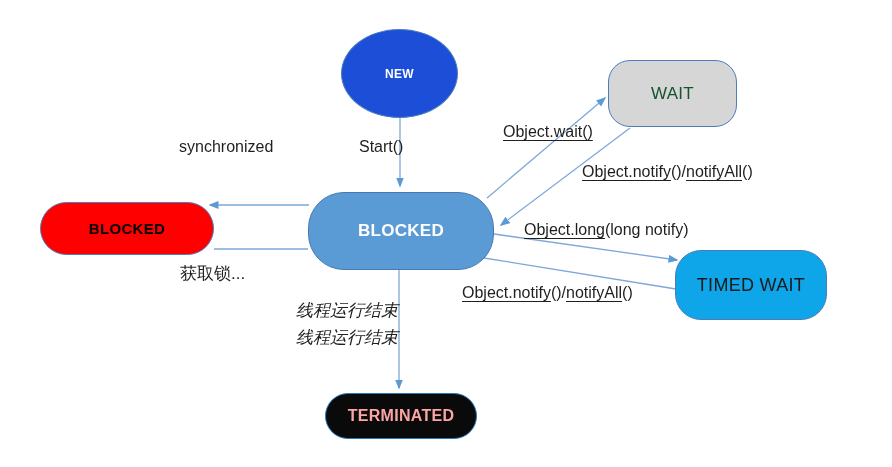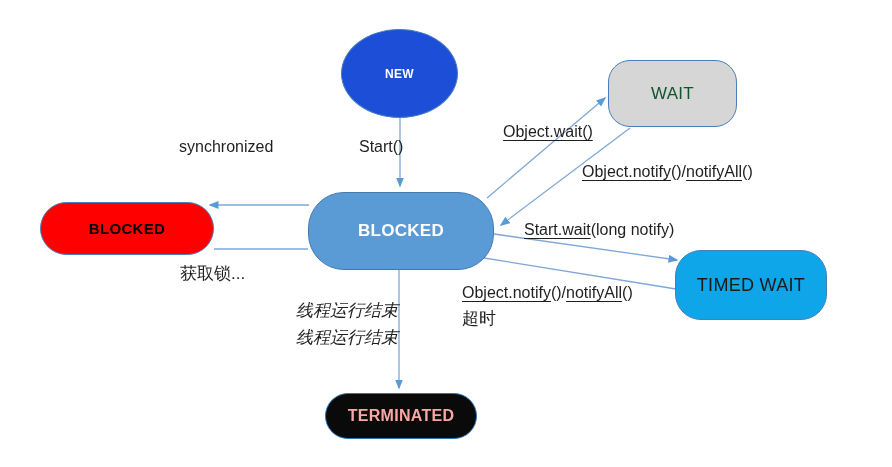--- a/index.html
+++ b/index.html
@@ -127,26 +127,25 @@
 
   <div class="lbl" style="left:503px;top:123px;">
     <span class="sq">Object.wait()</span>
   </div>
 
   <div class="lbl" style="left:582px;top:163px;">
     <span class="sq">Object.notify</span><span>()/</span><span class="sq">notifyAll</span><span>()</span>
   </div>
 
   <div class="lbl" style="left:524px;top:221px;">
-    <span class="sq">Start.wait</span><span>(long notify)</span>
+    <span class="sq">Object.long</span><span>(long notify)</span>
   </div>
 
   <div class="lbl" style="left:462px;top:280px;line-height:26px;">
     <span class="row"><span class="sq">Object.notify</span><span>()/</span><span class="sq">notifyAll</span><span>()</span></span>
-    <span class="row cn">超时</span>
   </div>
 
   <div class="lbl cn" style="left:296px;top:297px;line-height:27px;font-style:italic;">
     <span class="row">线程运行结束</span>
     <span class="row">线程运行结束</span>
   </div>
 
 </div>
 
 </body></html>

